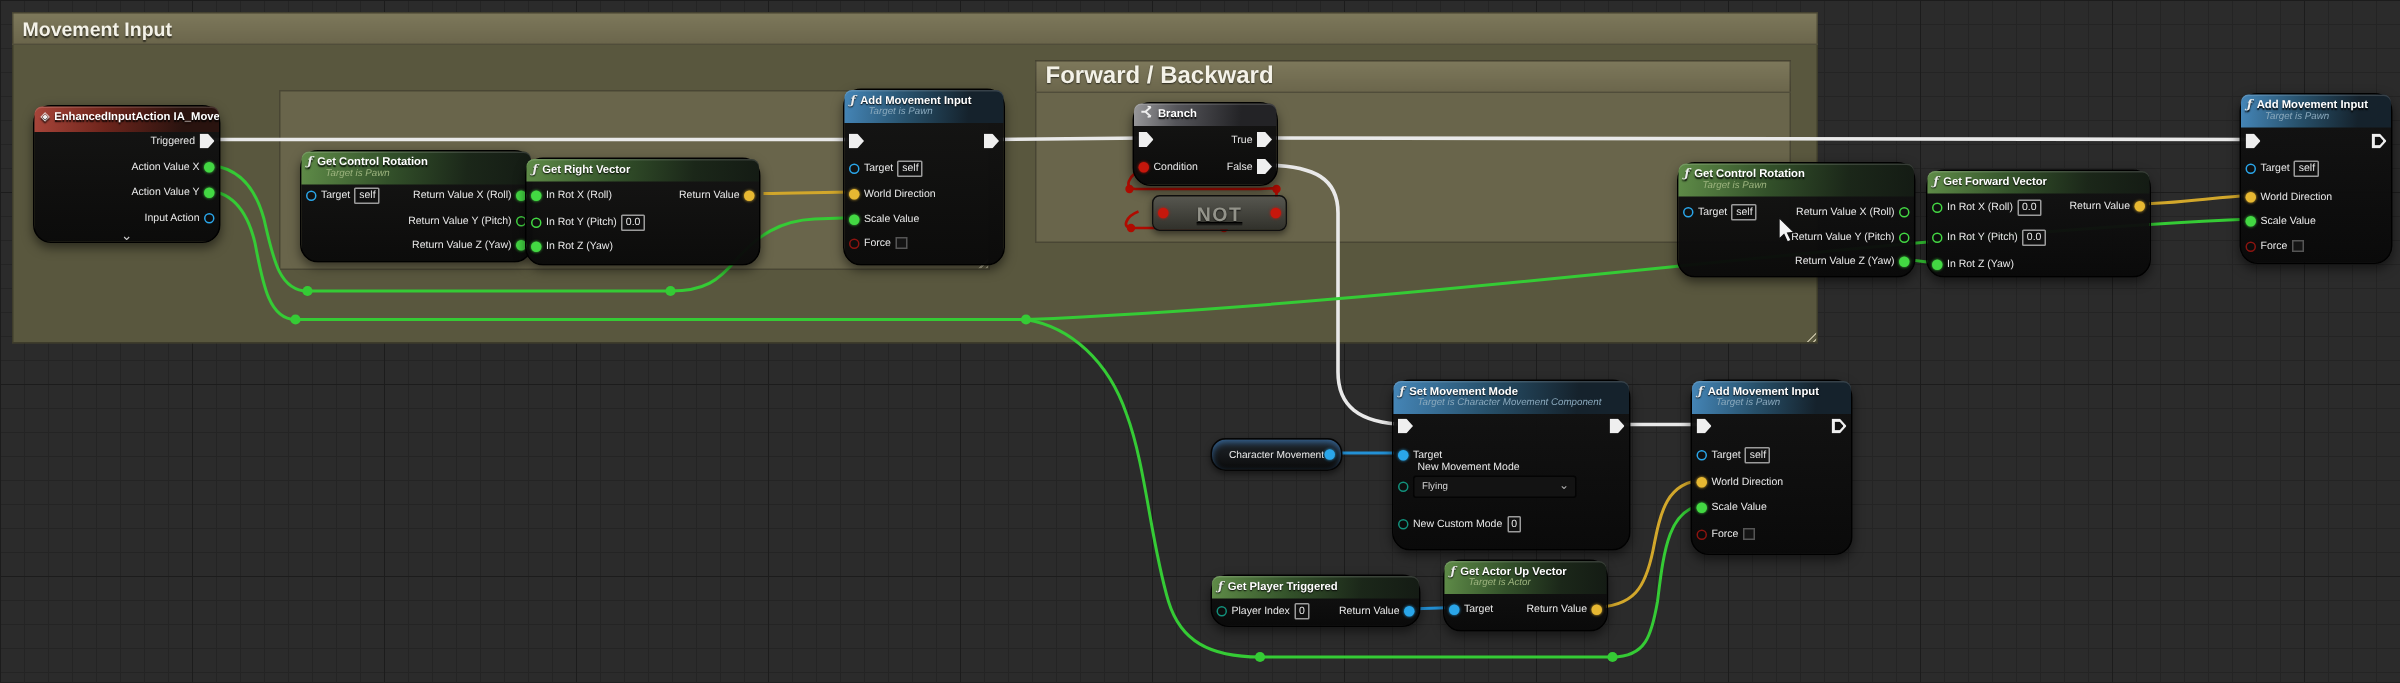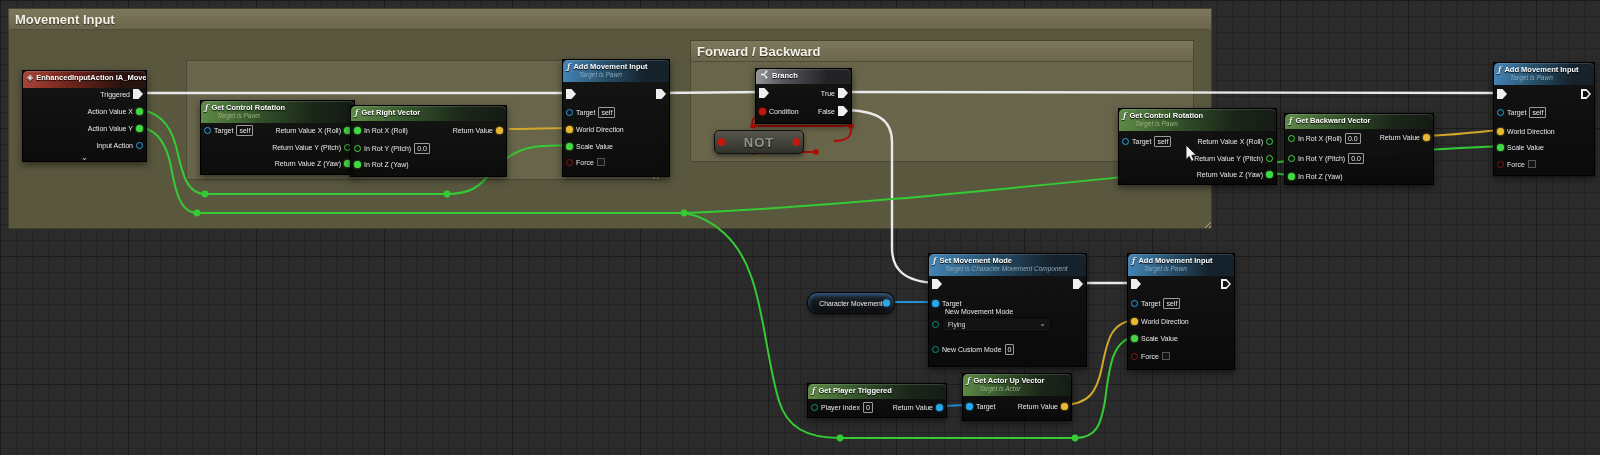--- a/index.html
+++ b/index.html
@@ -21,21 +21,21 @@
   .c-bar{position:absolute;left:0;right:0;top:0;height:20px;display:flex;align-items:center;
          background:linear-gradient(180deg,#7d785b,#6b664c);border:1px solid rgba(0,0,0,.35);}
   .c-bar span{color:#f4f2e8;font-weight:bold;padding-left:6px;text-shadow:0 1px 1px rgba(0,0,0,.6);}
   .c-handle{position:absolute;right:1px;bottom:1px;width:9px;height:9px;
             background:repeating-linear-gradient(135deg,transparent 0 2px,#cfc9ac 2px 3px);
             clip-path:polygon(100% 0,100% 100%,0 100%);opacity:.8;}
   
   #wires{position:absolute;left:0;top:0;z-index:1;}
   
   .node{position:absolute;z-index:2;background:linear-gradient(180deg,rgba(19,19,19,.97),rgba(9,9,9,.97));
-        border:1px solid #000;border-radius:0;box-shadow:0 3px 7px rgba(0,0,0,.5);}
+        border:1px solid #000;border-radius:12px;box-shadow:0 3px 7px rgba(0,0,0,.5);}
   .hdr{position:absolute;left:0;right:0;top:0;border-radius:5px 5px 0 0;
        box-shadow:inset 0 1px 0 rgba(255,255,255,.14);padding:1px 0 0 4px;overflow:hidden;}
   .hdr-green{background:linear-gradient(95deg,#5f8c48 0%,#33512a 38%,#1b2719 72%,#141b14 100%);}
   .hdr-blue {background:linear-gradient(95deg,#4586b8 0%,#27506a 40%,#15222c 78%);}
   .hdr-red  {background:linear-gradient(95deg,#a8453a 0%,#6f251c 38%,#29130f 80%);}
   .hdr-gray {background:linear-gradient(95deg,#98989a 0%,#55555a 30%,#232326 75%);}
   .n-title{display:block;color:#fff;font-size:7.5px;font-weight:bold;line-height:11px;
            white-space:nowrap;text-shadow:0 1px 1px #000;}
   .n-sub{display:block;font-size:6.5px;font-style:italic;line-height:7px;margin-top:-1px;white-space:nowrap;}
   .hdr-green .n-sub{color:#9cb37e;}
@@ -87,21 +87,21 @@
         </div>
         <div class="c-handle"></div>
       </div>
       <div class="comment" style="left: 186px; top: 40px; width: 474px; height: 140px;">
         <div class="c-body" style="top: 20px; background: rgba(106, 102, 76, 0.96);"></div>
         <div class="c-handle"></div>
       </div>
       <div class="comment" style="left: 690px; top: 40px; width: 504px; height: 122px;">
         <div class="c-body" style="top: 20px; background: rgba(106, 102, 76, 0.96);"></div>
         <div class="c-bar">
-          <span style="font-size: 13px;">Forward / Backward</span>
+          <span style="font-size: 16px;">Forward / Backward</span>
         </div>
       </div>
     </div>
   <svg id="wires" width="1600" height="455">
       <path d="M136,93 L571,93" fill="none" stroke="#e9e9e9" stroke-width="2.4"></path>
       <path d="M659,93 L764,92" fill="none" stroke="#e9e9e9" stroke-width="2.4"></path>
       <path d="M841,92 L1502,93" fill="none" stroke="#e9e9e9" stroke-width="2.4"></path>
       <path d="M841,110 C878,110 892,120 892,142 L892,248 C892,270 905,282 937,283" fill="none" stroke="#e9e9e9" stroke-width="2.4"></path>
       <path d="M1076,283 L1136,283" fill="none" stroke="#e9e9e9" stroke-width="2.4"></path>
       <path d="M136,110 C158,110 170,124 176,146 C182,172 186,194 205,194 L447,194 C470,194 479,187 491,173 C505,157 520,147 543,146 L571,145" fill="none" stroke="#35cb35" stroke-width="2"></path>
@@ -243,21 +243,21 @@
         </div>
         <div class="row in" style="top: 34px;">
           <span class="pin" style="background: rgb(198, 23, 12); box-shadow: rgb(198, 23, 12) 0px 0px 2px;"></span>
           <span class="plabel">Condition</span>
         </div>
         <div class="row out" style="top: 34px;">
           <span class="exec-pin"></span>
           <span class="plabel">False</span>
         </div>
       </div>
-      <div class="node compact" style="left: 714px; top: 130px; width: 88px; height: 22px;">
+      <div class="node compact" style="left: 768px; top: 130px; width: 88px; height: 22px; text-decoration: underline;">
         <span class="biglabel">NOT</span>
         <span class="pin sidepin" style="background: rgb(198, 23, 12); box-shadow: rgb(198, 23, 12) 0px 0px 2px; left: 3px;"></span>
         <span class="pin sidepin" style="background: rgb(198, 23, 12); box-shadow: rgb(198, 23, 12) 0px 0px 2px; right: 3px;"></span>
       </div>
       <div class="node" style="left: 1118px; top: 108px; width: 157px; height: 75px;">
         <div class="hdr hdr-green" style="height: 21px;">
           <span class="n-title"><span class="hicon">ƒ</span><span>Get Control Rotation</span></span>
           <span class="n-sub" style="margin-left: 12px;">Target is Pawn</span>
         </div>
         <div class="row in" style="top: 24px;">
@@ -273,21 +273,21 @@
           <span class="pin hollow" style="border-color: rgb(67, 216, 67);"></span>
           <span class="plabel">Return Value Y (Pitch)</span>
         </div>
         <div class="row out" style="top: 57px;">
           <span class="pin" style="background: rgb(67, 216, 67); box-shadow: rgb(67, 216, 67) 0px 0px 2px;"></span>
           <span class="plabel">Return Value Z (Yaw)</span>
         </div>
       </div>
       <div class="node" style="left: 1284px; top: 113px; width: 148px; height: 70px;">
         <div class="hdr hdr-green" style="height: 14px;">
-          <span class="n-title"><span class="hicon">ƒ</span><span>Get Backward Vector</span></span>
+          <span class="n-title"><span class="hicon">ƒ</span><span>Get Forward Vector</span></span>
         </div>
         <div class="row in" style="top: 16px;">
           <span class="pin hollow" style="border-color: rgb(67, 216, 67);"></span>
           <span class="plabel">In Rot X (Roll)</span>
           <span class="vbox">0.0</span>
         </div>
         <div class="row in" style="top: 36px;">
           <span class="pin hollow" style="border-color: rgb(67, 216, 67);"></span>
           <span class="plabel">In Rot Y (Pitch)</span>
           <span class="vbox">0.0</span>

